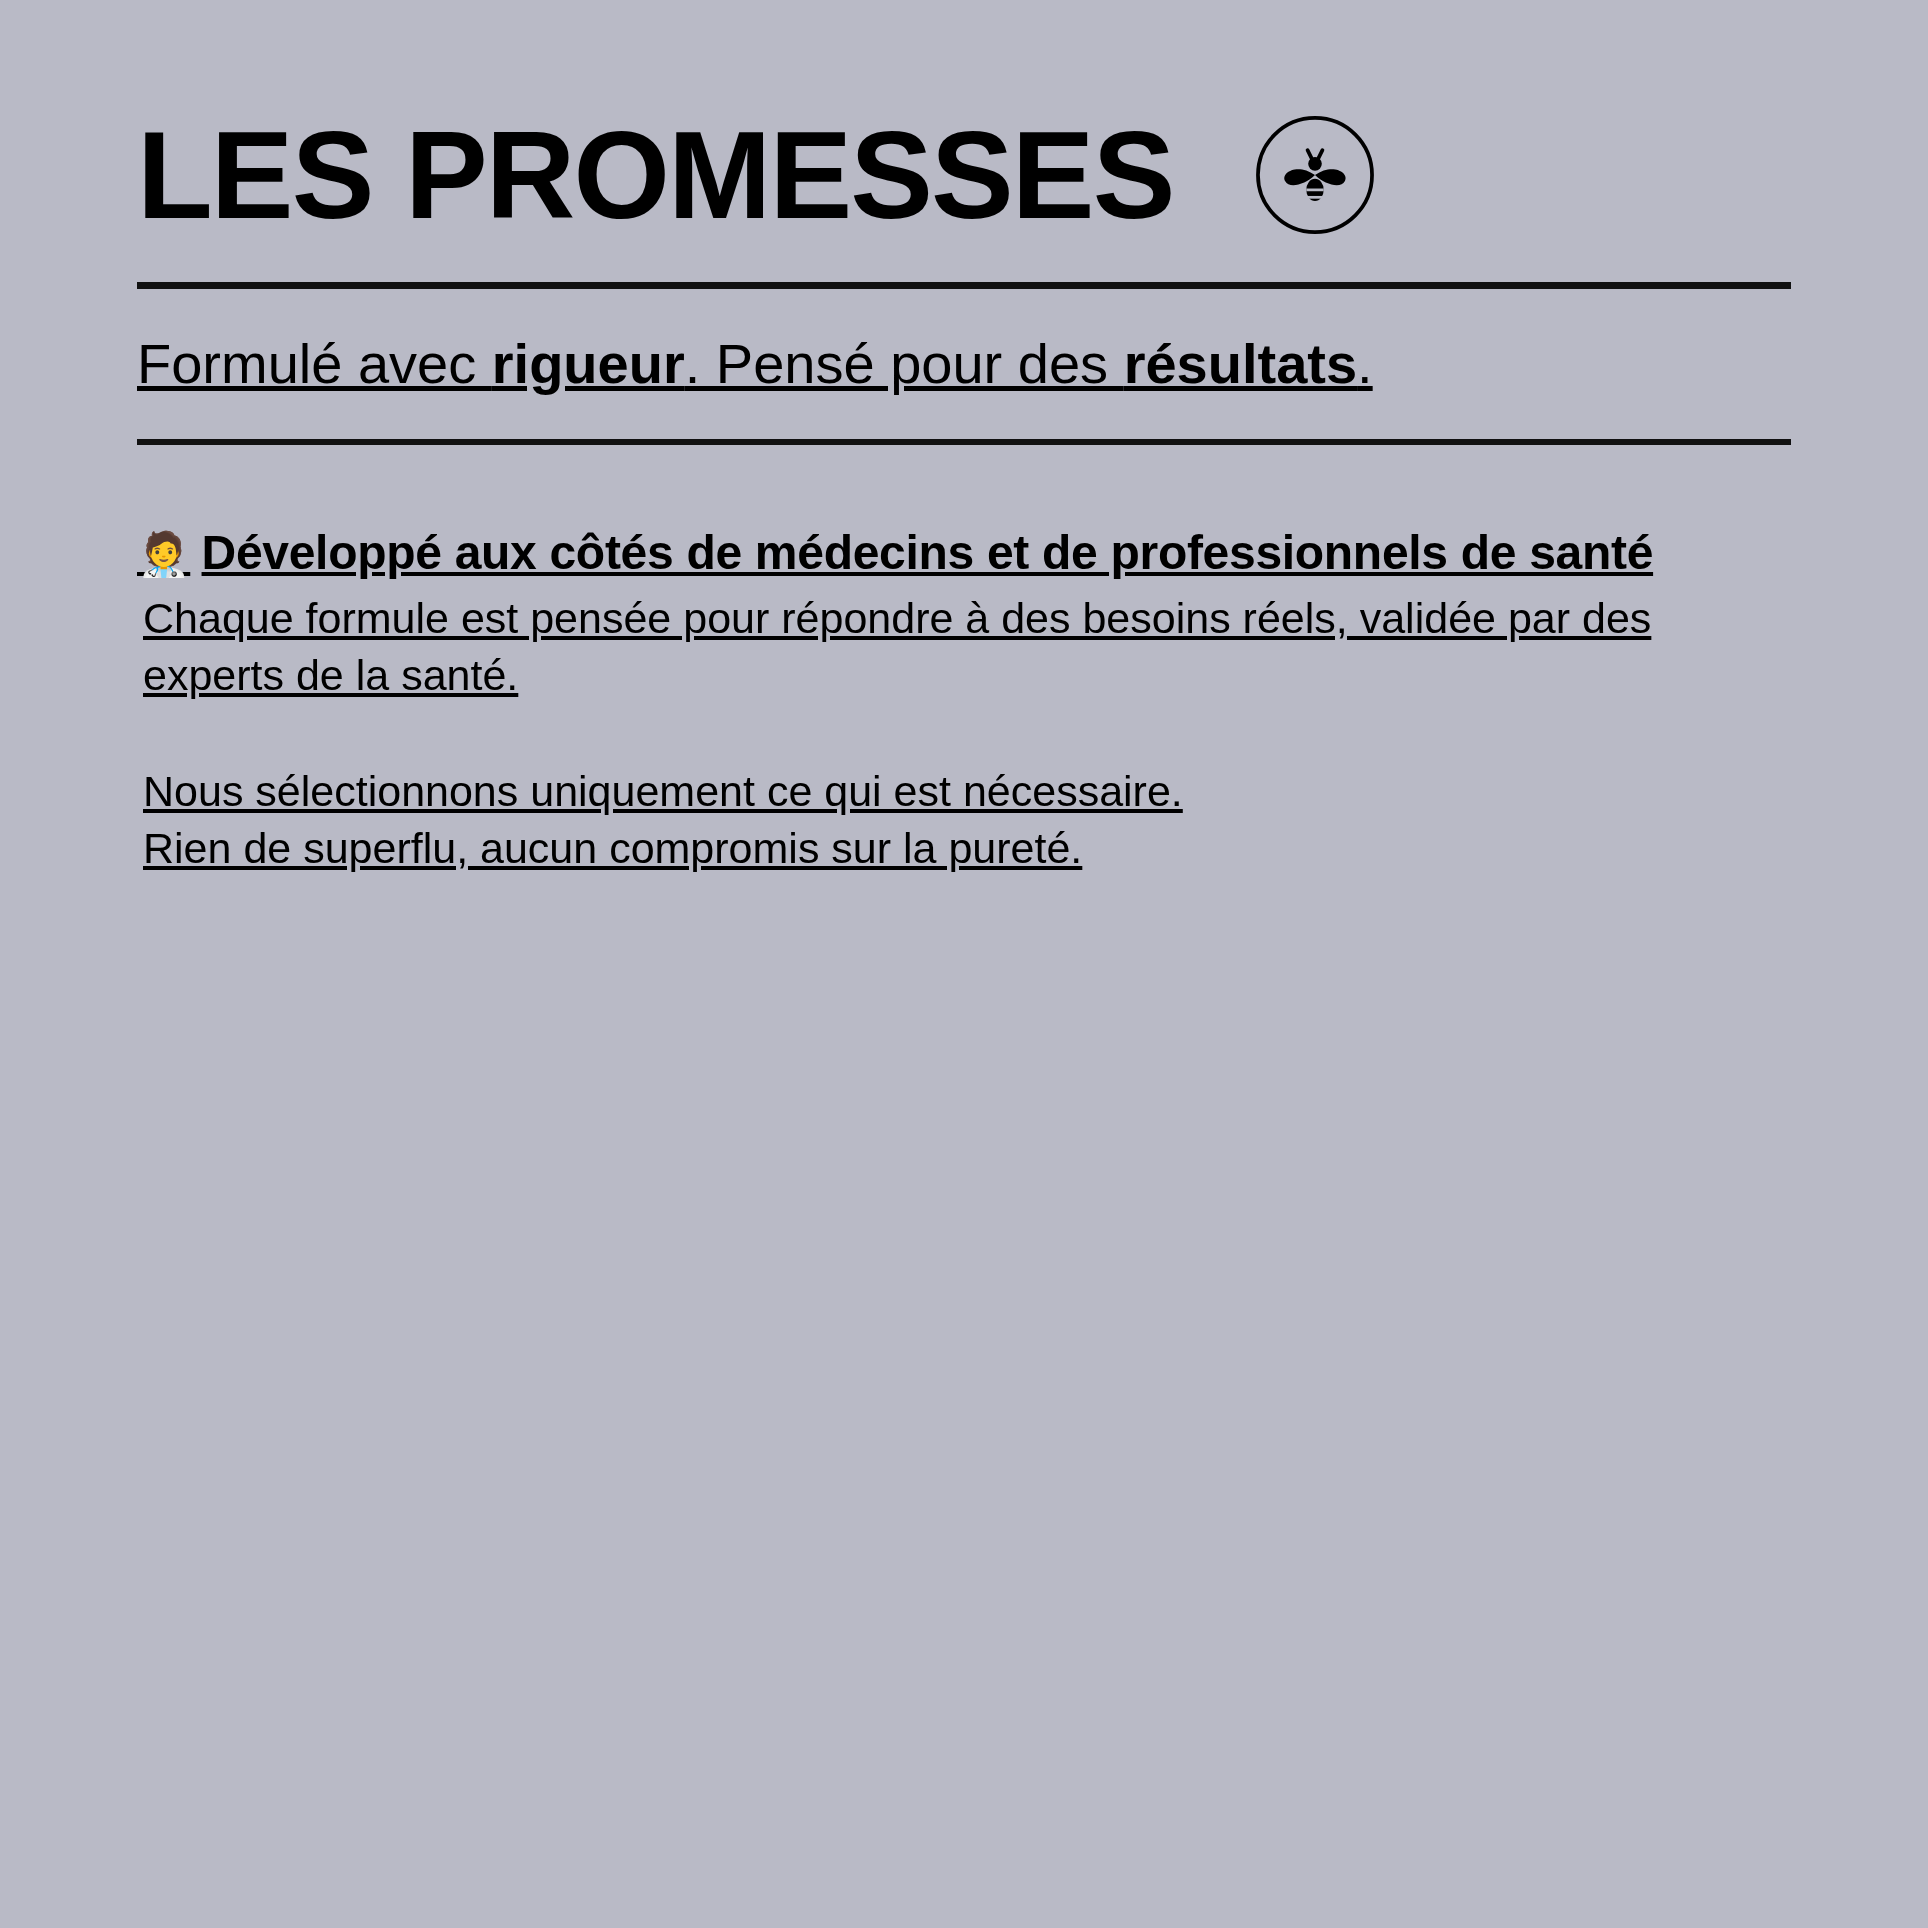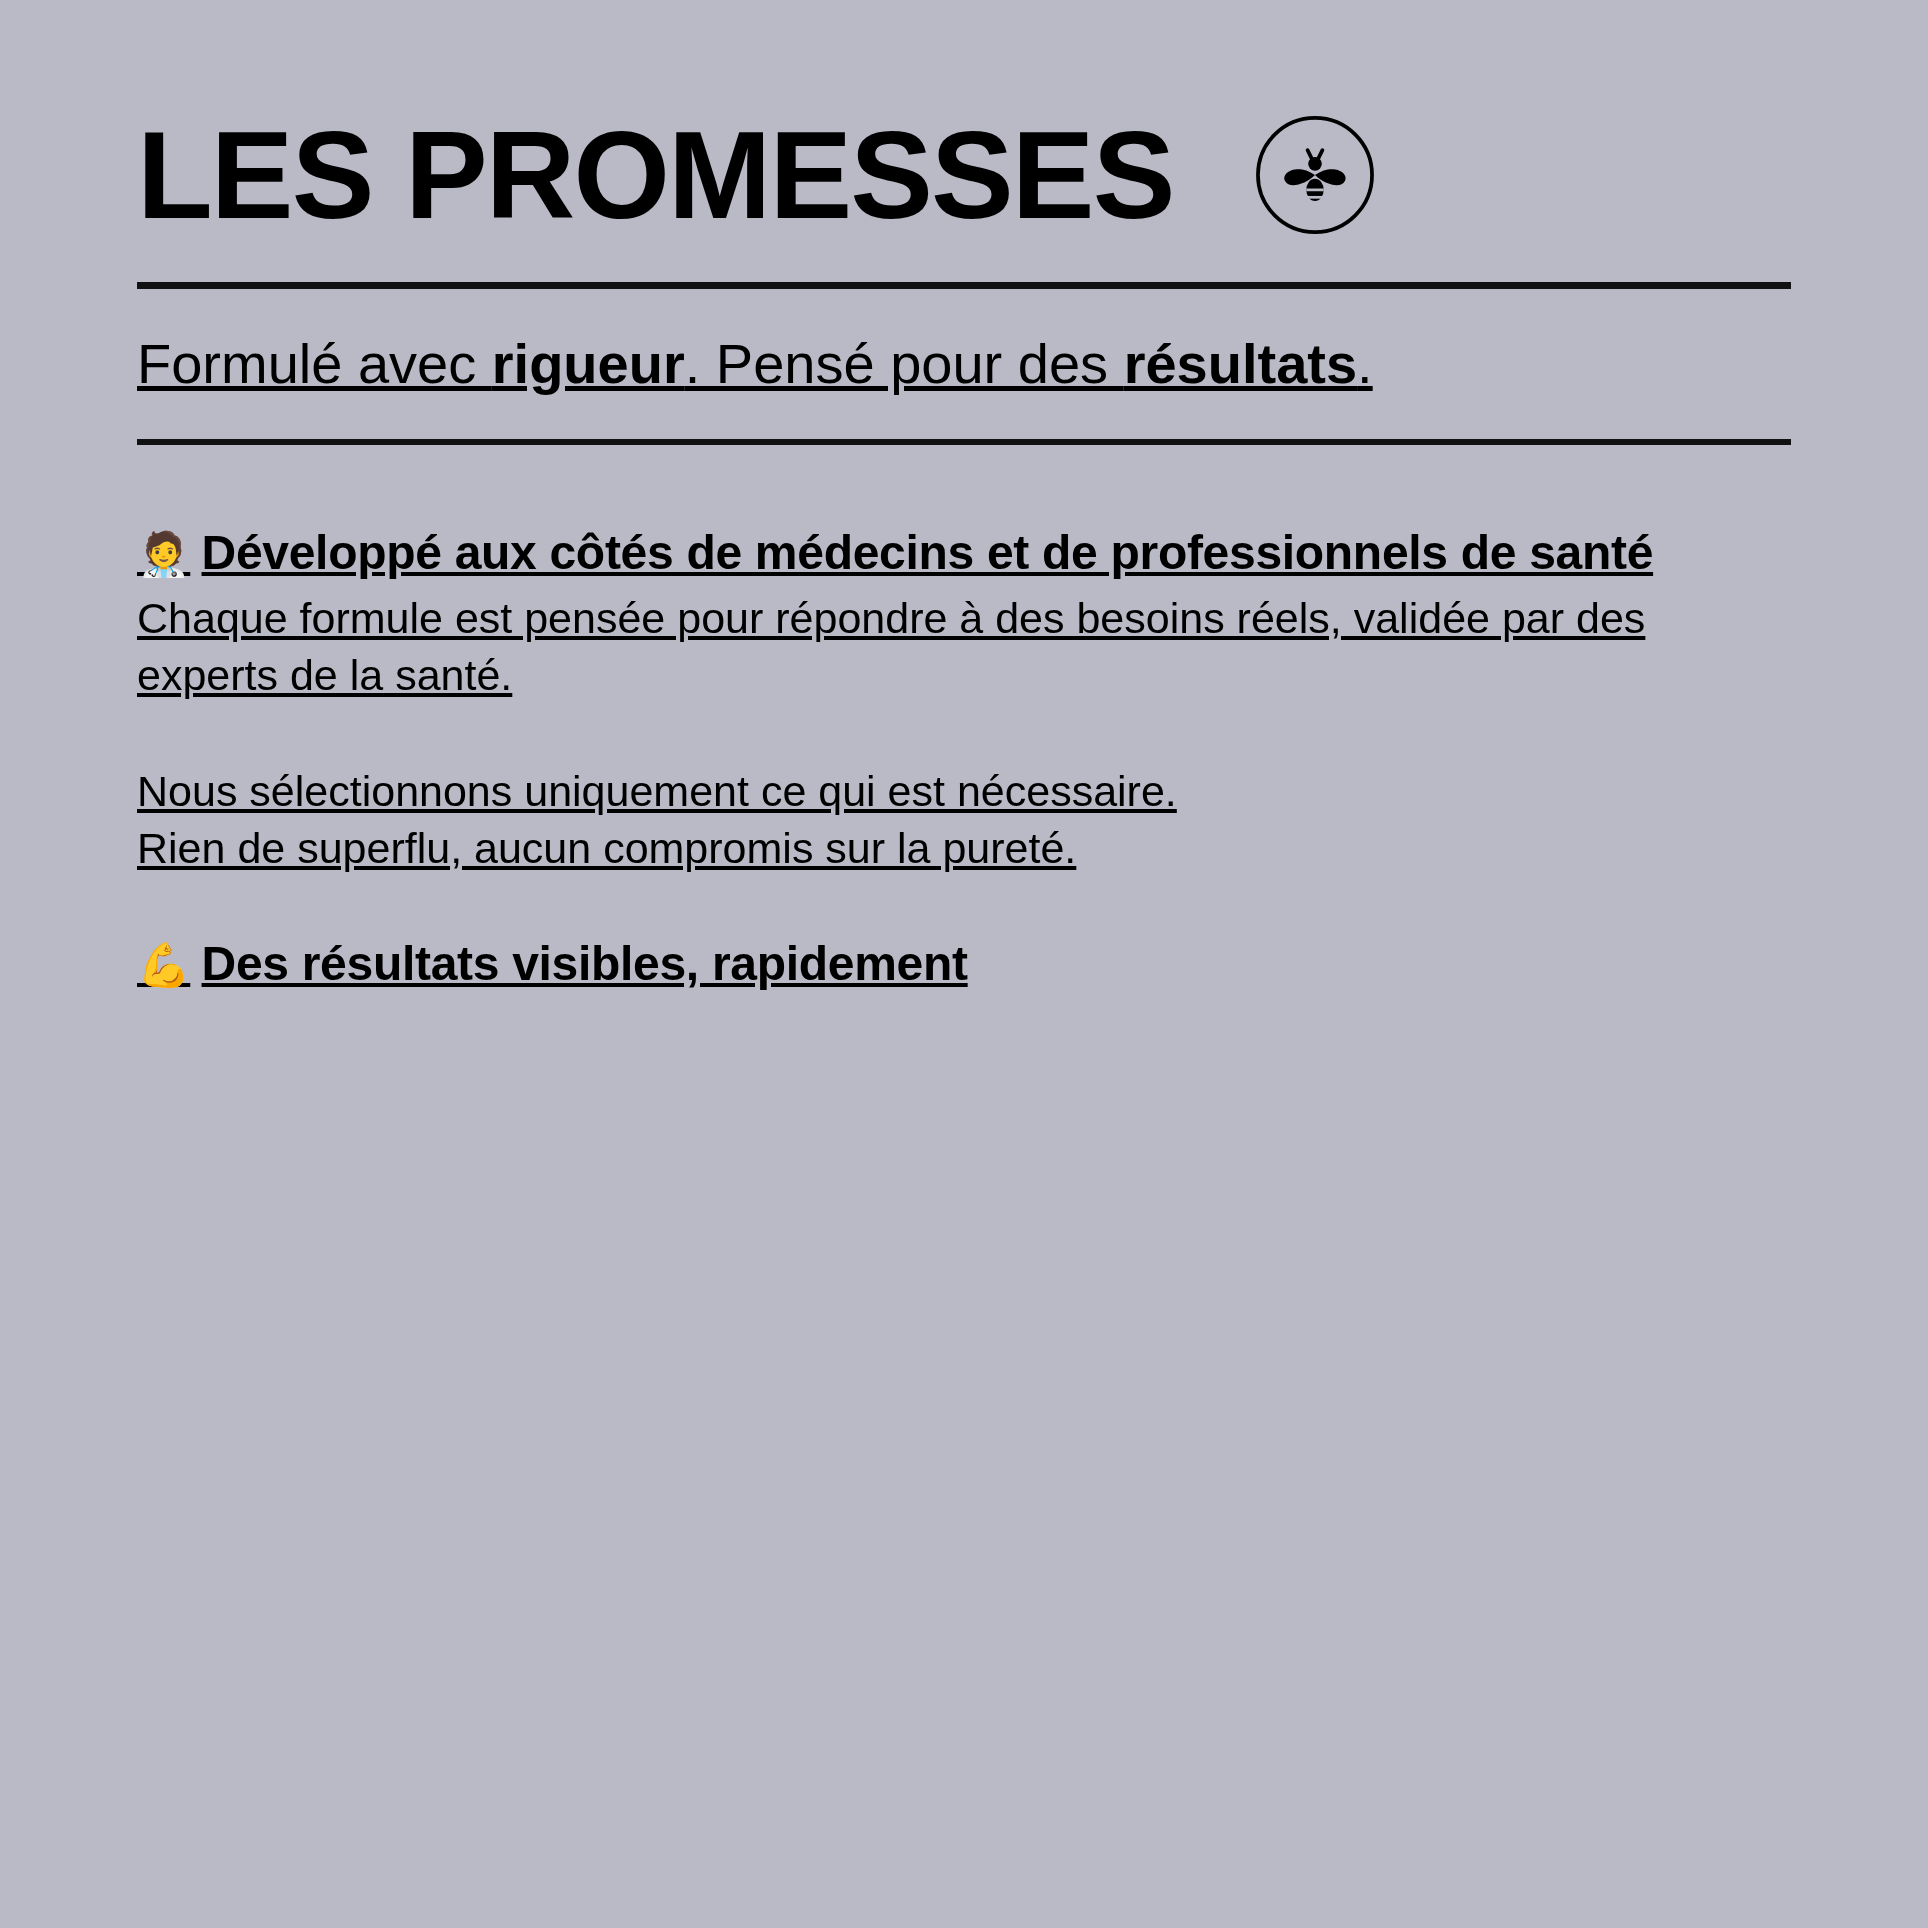--- a/index.html
+++ b/index.html
@@ -81,21 +81,21 @@
     margin: 0 0 7.5px 0;
     letter-spacing: -0.3px;
   }
   .promise-emoji {
     font-size: 43px;
     margin-right: 11.3px;
   }
   .promise-body {
     font-size: 43px;
     line-height: 1.33;
-    margin: 0;
+    margin: 6px;
     font-weight: 400;
     white-space: pre-line;
   }
 </style>
 </head>
 <body>
 
 <div class="page">
 
   <div class="header-row">
@@ -133,18 +133,17 @@
 
     <div class="promise">
     </div>
 
     <div class="promise">
       <p class="promise-body">Nous sélectionnons uniquement ce qui est nécessaire.
 Rien de superflu, aucun compromis sur la pureté.</p>
     </div>
 
     <div class="promise">
-      <p class="promise-title"><span class="promise-emoji">💪</span><span>Des résultats visibles, rapidement</span></p>
     </div>
 
   </div>
 </div>
 
 
 </body></html>

